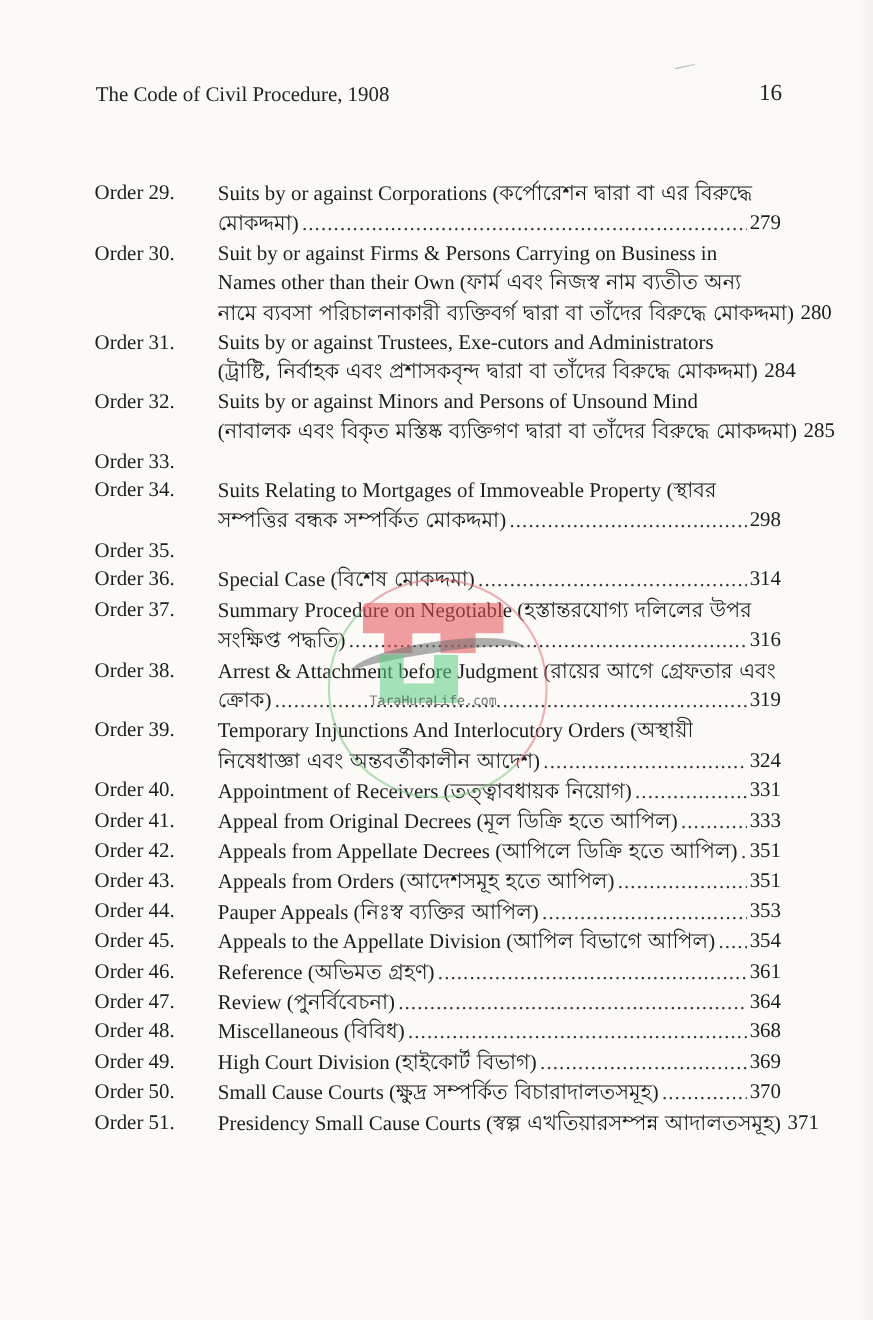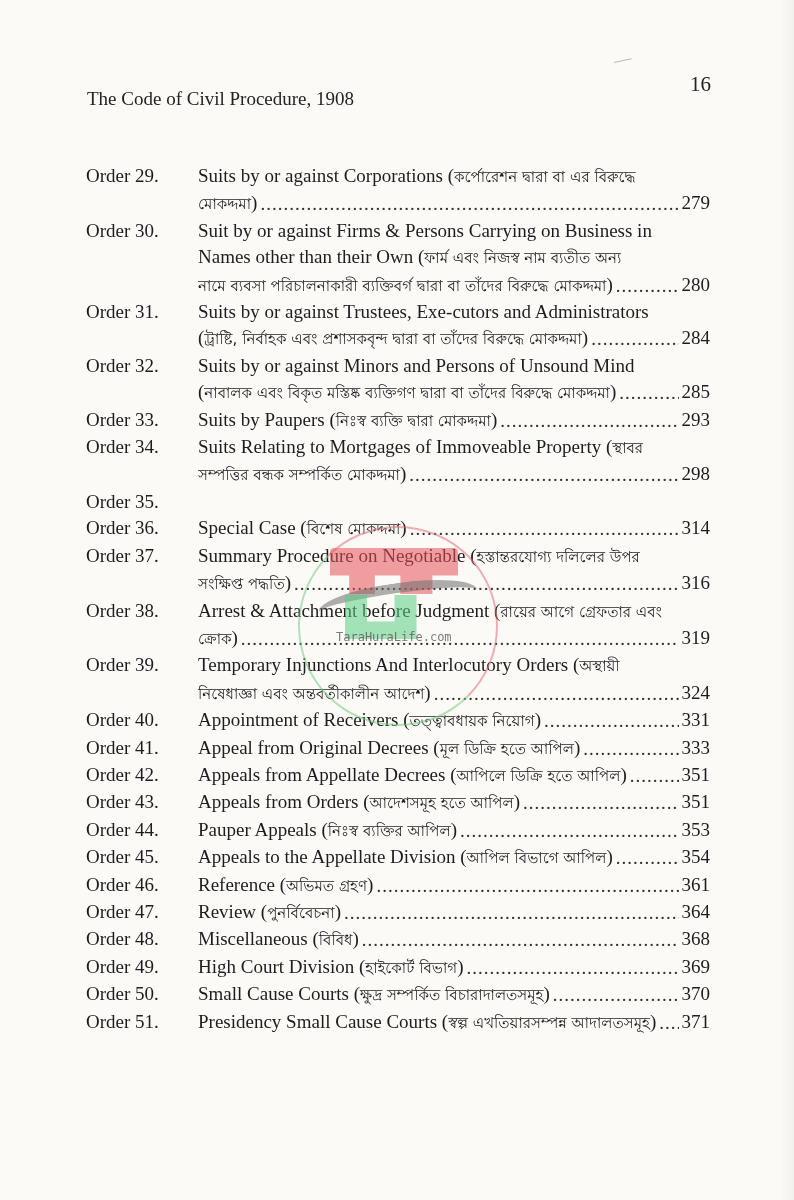--- a/index.html
+++ b/index.html
@@ -12,35 +12,35 @@
   }
   .page-shade-right {
     position: absolute; right: 0; top: 0; width: 14px; height: 1200px;
     background: linear-gradient(to right, rgba(0,0,0,0), rgba(0,0,0,0.04));
   }
   .pen-mark {
     position: absolute; left: 614px; top: 60px; width: 18px; height: 3px;
     border-top: 1.5px solid #9aa0a8; transform: rotate(-12deg); opacity: 0.7;
   }
   .running-head {
-    position: absolute; left: 87px; top: 88px; font-size: 19px; color: #222;
+    position: absolute; left: 87px; top: 76px; font-size: 19px; color: #222;
   }
   .page-number {
     position: absolute; left: 690px; top: 72px; font-size: 21px; color: #222;
   }
   .toc {
     position: absolute; left: 86px; top: 163px; width: 624px;
     font-size: 19px; line-height: 26.4px;
   }
   .entry { display: flex; }
   .order-label { width: 112px; flex: 0 0 112px; white-space: nowrap; }
   .entry-body { flex: 1; }
   .line { display: flex; white-space: nowrap; }
   .line .txt { flex: 0 1 auto; overflow: hidden; text-overflow: clip; }
-  .bn { font-family: "DejaVu Sans", sans-serif; font-size: 15px; }
+  .bn { font-family: "DejaVu Sans", sans-serif; font-size: 19px; }
   .leader {
     flex: 1; overflow: hidden; margin: 0 3px;
     position: relative;
   }
   .leader::after {
     content: "....................................................................................................................................................................................";
     position: absolute; left: 0; bottom: 0; letter-spacing: 1px; color: #333;
   }
   .pg { flex: 0 0 auto; text-align: right; }
   .watermark {
@@ -129,27 +129,20 @@
         </div>
         <div class="line">
           <span class="txt"><span>(</span><span class="bn">নাবালক এবং বিকৃত মস্তিষ্ক ব্যক্তিগণ দ্বারা বা তাঁদের বিরুদ্ধে মোকদ্দমা</span><span>)</span></span>
           <span class="leader"></span>
           <span class="pg">285</span>
         </div>
       </div>
     </div>
     <div class="entry">
       <div class="order-label">Order 33.</div>
-      <div class="entry-body">
-        <div class="line">
-          <span class="txt"><span>Suits by Paupers (</span><span class="bn">নিঃস্ব ব্যক্তি দ্বারা মোকদ্দমা</span><span>)</span></span>
-          <span class="leader"></span>
-          <span class="pg">293</span>
-        </div>
-      </div>
     </div>
     <div class="entry">
       <div class="order-label">Order 34.</div>
       <div class="entry-body">
         <div class="line">
           <span class="txt"><span>Suits Relating to Mortgages of Immoveable Property (</span><span class="bn">স্থাবর</span></span>
         </div>
         <div class="line">
           <span class="txt"><span class="bn">সম্পত্তির বন্ধক সম্পর্কিত মোকদ্দমা</span><span>)</span></span>
           <span class="leader"></span>

